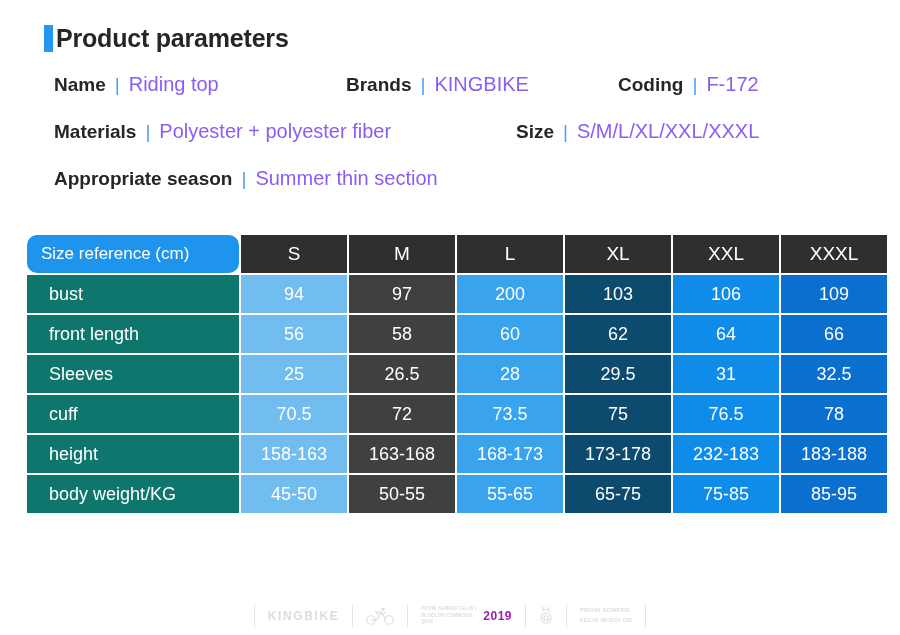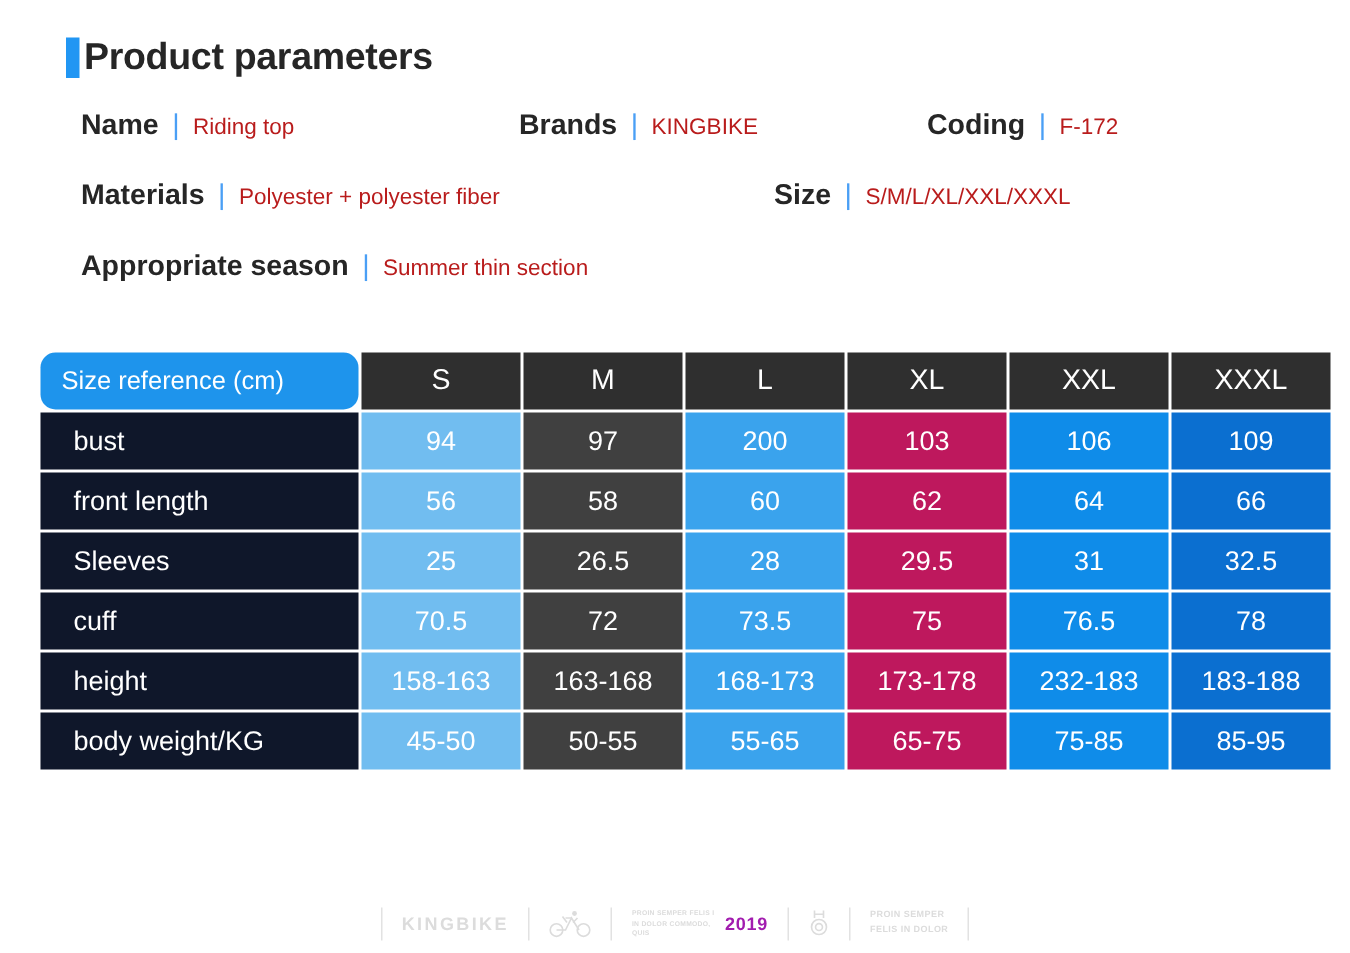--- a/index.html
+++ b/index.html
@@ -52,22 +52,22 @@
     font-weight: bold;
     color: #262626;
   }
   .spec-sep {
     color: #4a9ff5;
     font-size: 19px;
     margin: 0 9px;
     font-weight: normal;
   }
   .spec-val {
-    font-size: 15px;
-    color: #b91c1c;
+    font-size: 20px;
+    color: #8b5cf6;
     font-weight: normal;
   }
 
   
   .line1 .spec-item:nth-child(1) { width: 292px; }
   .line1 .spec-item:nth-child(2) { width: 272px; }
 
   .line2 .spec-item:nth-child(1) { width: 462px; }
 
   
@@ -98,31 +98,31 @@
     text-align: left;
     padding-left: 14px;
     font-size: 17px;
     border-radius: 10px;
   }
   th.hdr-size {
     background: #2f2f2f;
     font-size: 19px;
   }
   td.row-label {
-    background: #0f172a;
+    background: #0f766e;
     text-align: left;
     padding-left: 22px;
     font-size: 18px;
   }
 
   
   td.v0 { background: #71bdf0; }
   td.v1 { background: #404040; }
   td.v2 { background: #3aa3ed; }
-  td.v3 { background: #be185d; margin-top: 16px; }
+  td.v3 { background: #0c4a6e; margin-top: 16px; }
   td.v4 { background: #0f8ce9; }
   td.v5 { background: #0b6fd0; }
 
   
   .footer {
     position: absolute;
     left: 0;
     bottom: 8px;
     width: 900px;
     display: flex;

